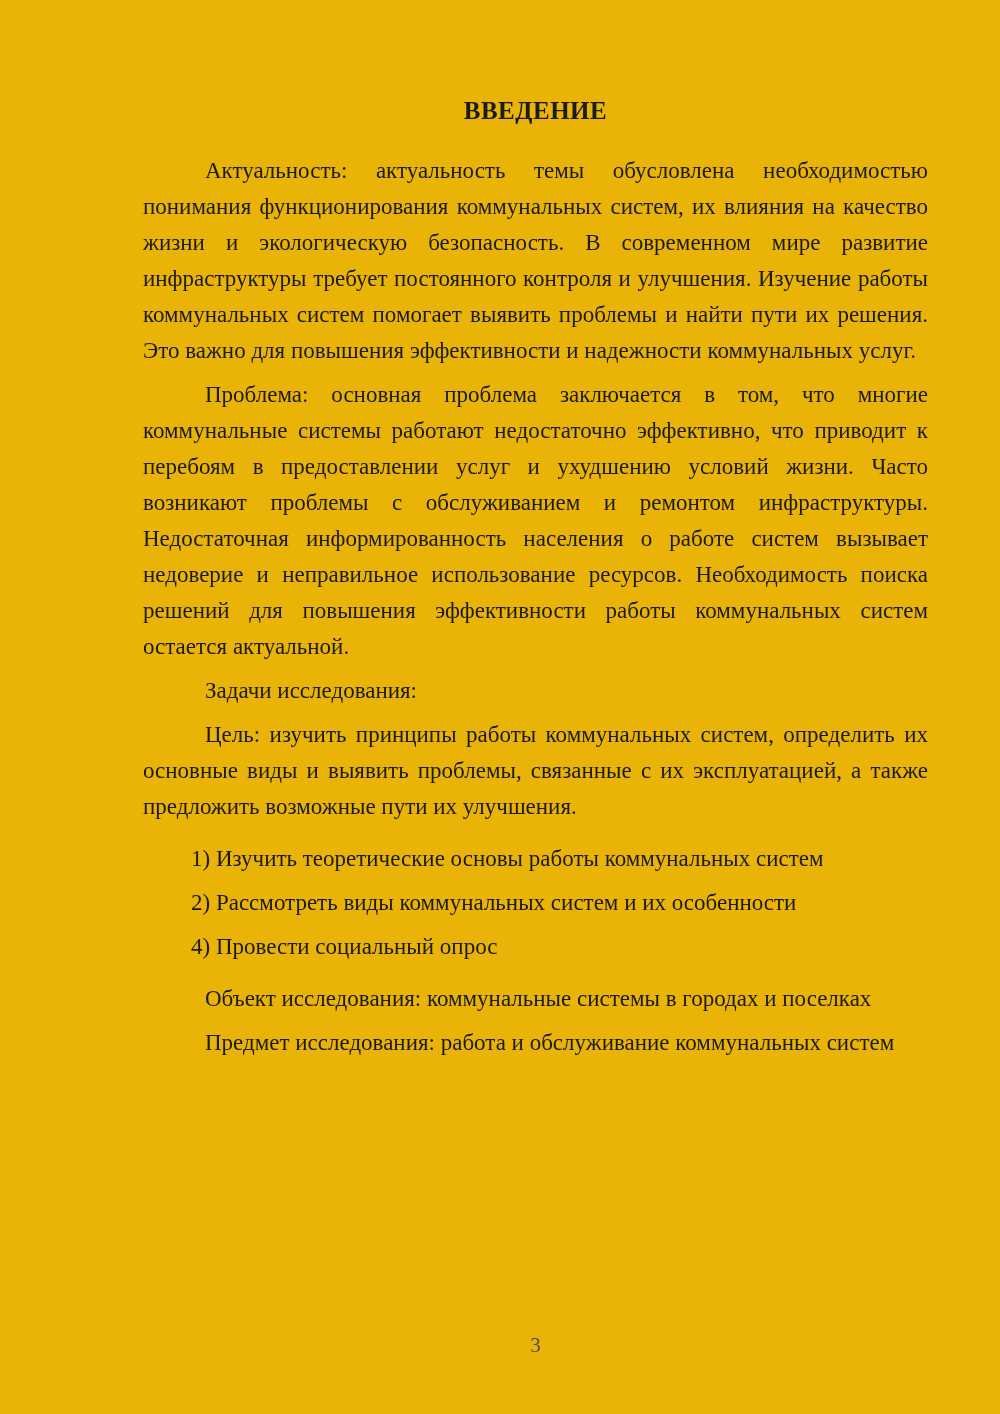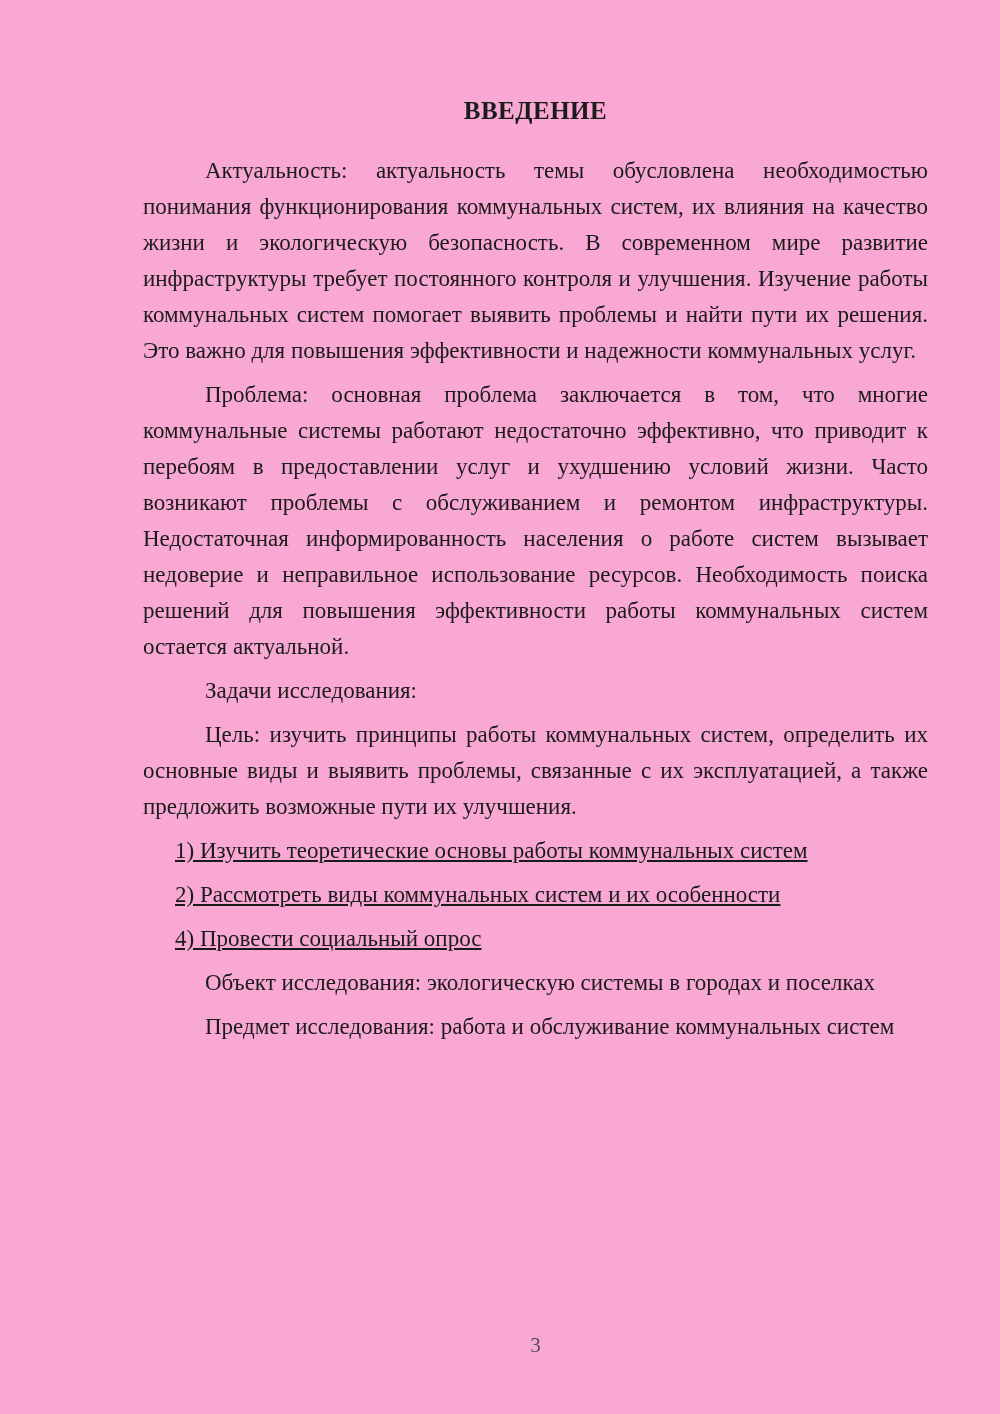--- a/index.html
+++ b/index.html
@@ -4,21 +4,21 @@
 <style>
   html, body {
     margin: 0;
     padding: 0;
     background: #ffffff;
   }
   .page {
     position: relative;
     width: 1000px;
     height: 1414px;
-    background: #f9a8d4;
+    background: #eab308;
     box-sizing: border-box;
     padding: 95px 72px 0 143px;
     overflow: hidden;
     font-family: "Liberation Serif", "DejaVu Serif", serif;
     font-size: 23px;
     line-height: 36px;
     color: #1b1b1b;
   }
   .doc-title {
     margin: 0 0 26px 0;
@@ -27,24 +27,23 @@
     font-weight: bold;
     line-height: 32px;
     letter-spacing: 0.5px;
   }
   .para {
     margin: 0 0 8px 0;
     text-align: justify;
     text-indent: 62px;
   }
   .task-list {
-    margin: 0;
+    margin: 16px;
     padding: 0;
     list-style: none;
-    text-decoration: underline;
   }
   .task {
     margin: 0 0 8px 0;
     text-align: justify;
     text-indent: 32px;
   }
   .page-number {
     position: absolute;
     top: 1330px;
     left: 143px;
@@ -69,20 +68,20 @@
   <p class="para">Задачи исследования:</p>
 
   <p class="para">Цель: изучить принципы работы коммунальных систем, определить их основные виды и выявить проблемы, связанные с их эксплуатацией, а также предложить возможные пути их улучшения.</p>
 
   <ol class="task-list">
     <li class="task">1) Изучить теоретические основы работы коммунальных систем</li>
     <li class="task">2) Рассмотреть виды коммунальных систем и их особенности</li>
     <li class="task">4) Провести социальный опрос</li>
   </ol>
 
-  <p class="para">Объект исследования: экологическую системы в городах и поселках</p>
+  <p class="para">Объект исследования: коммунальные системы в городах и поселках</p>
 
   <p class="para">Предмет исследования: работа и обслуживание коммунальных систем</p>
 
 
   <div class="page-number">3</div>
 
 </div>
 
 </body></html>

